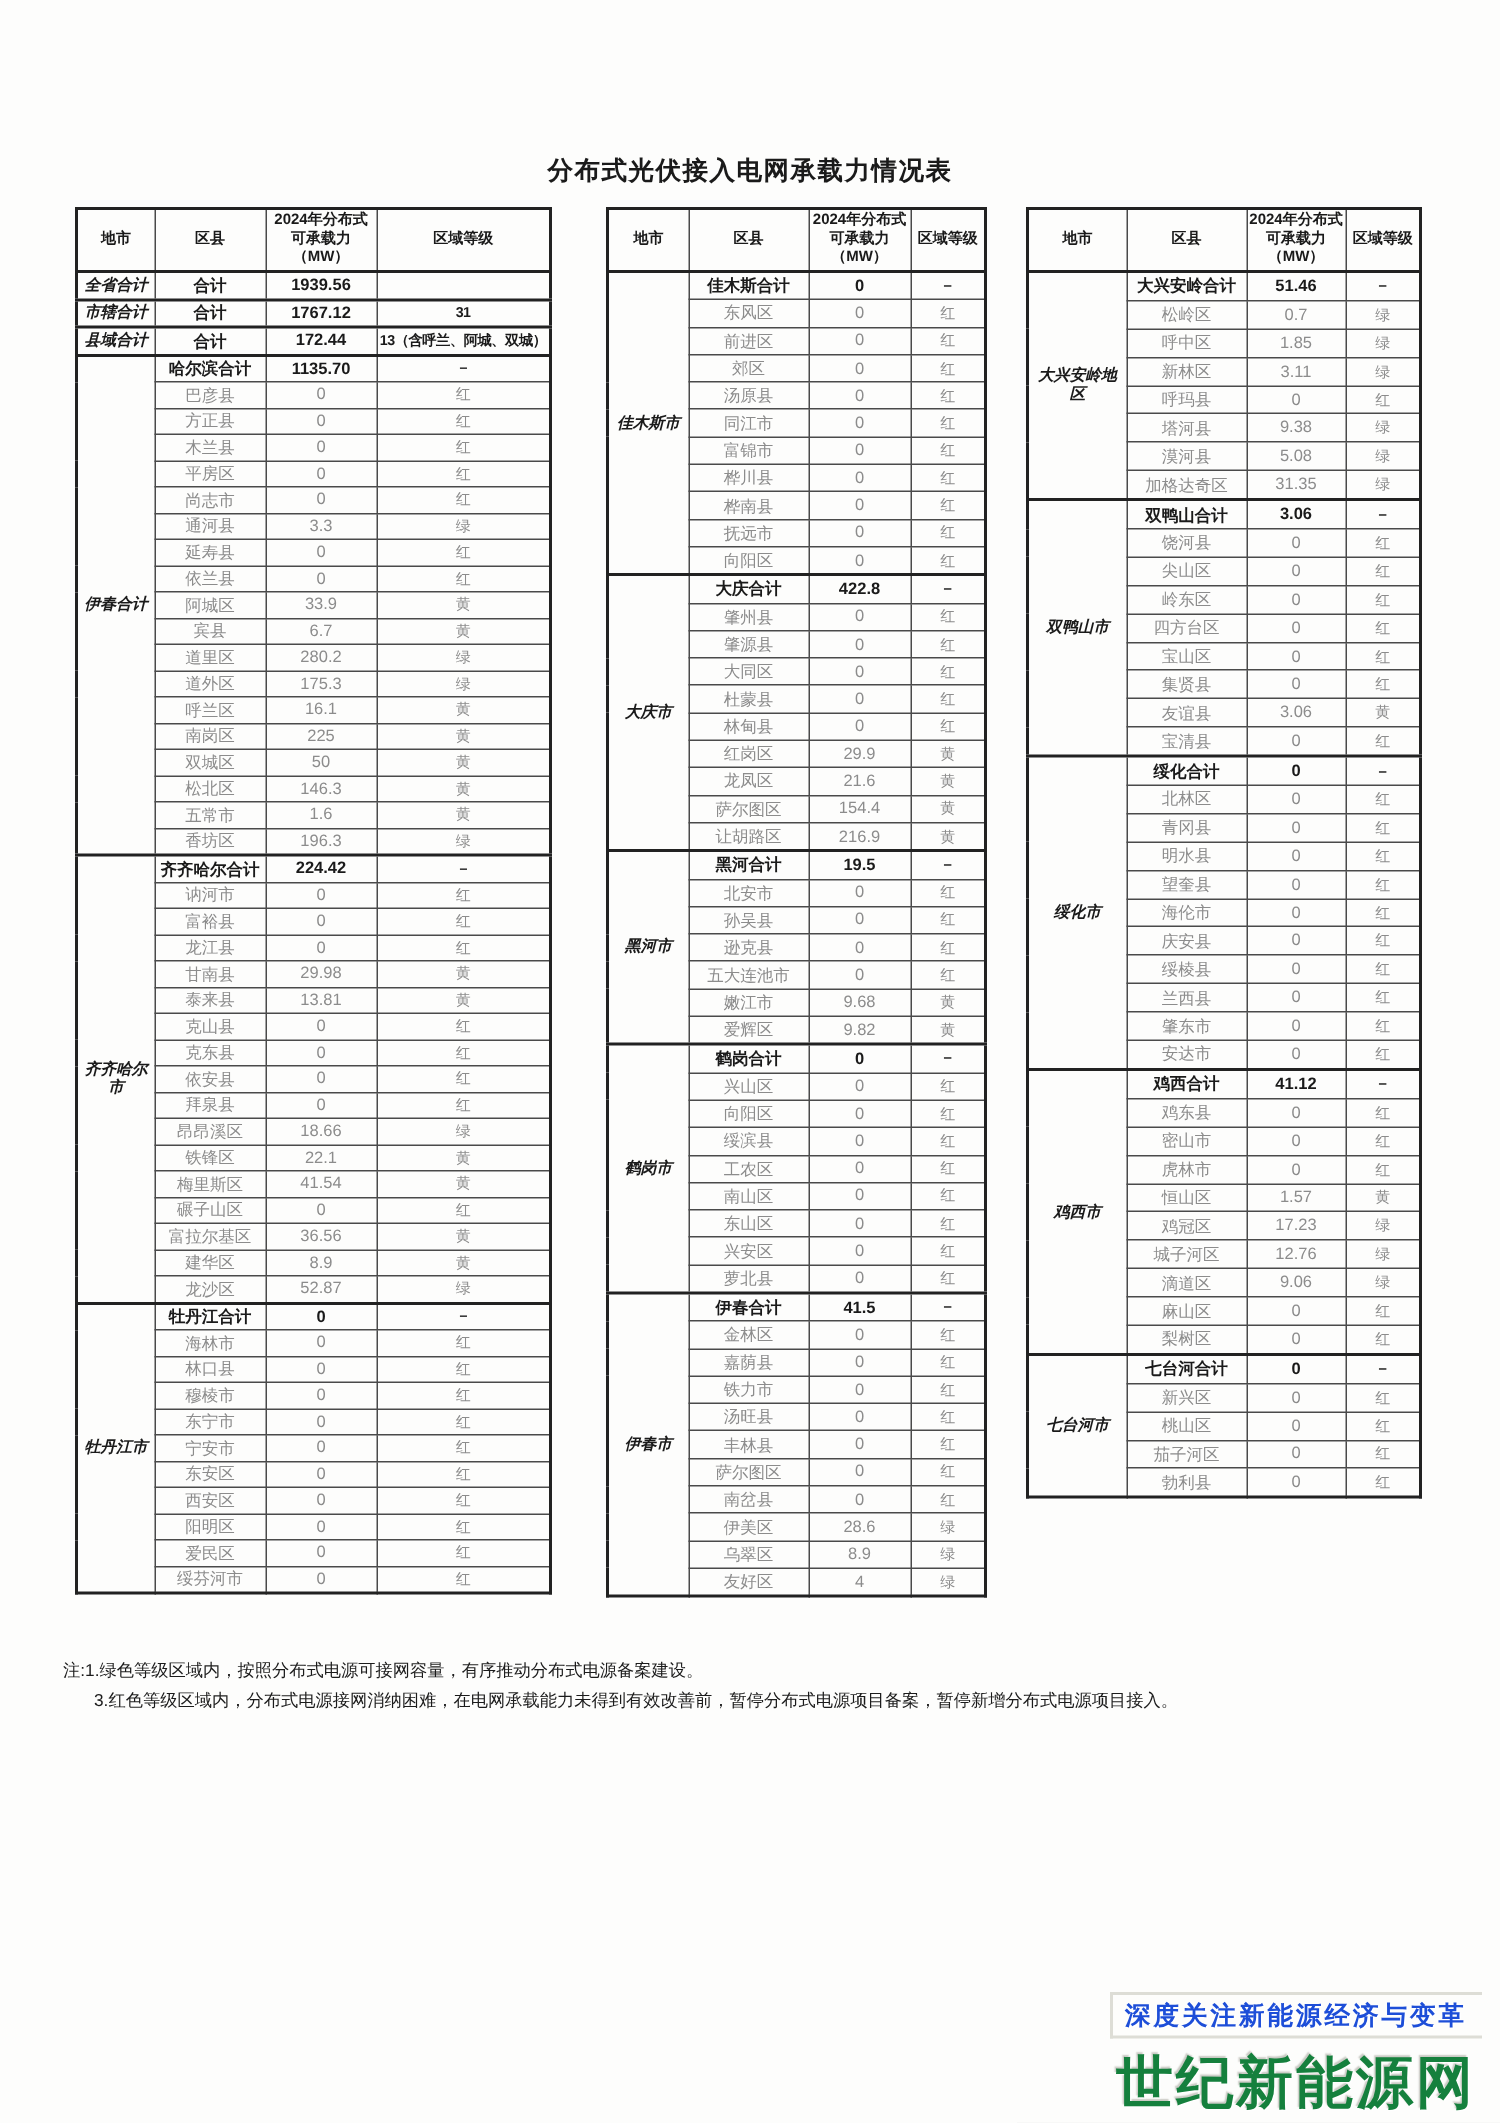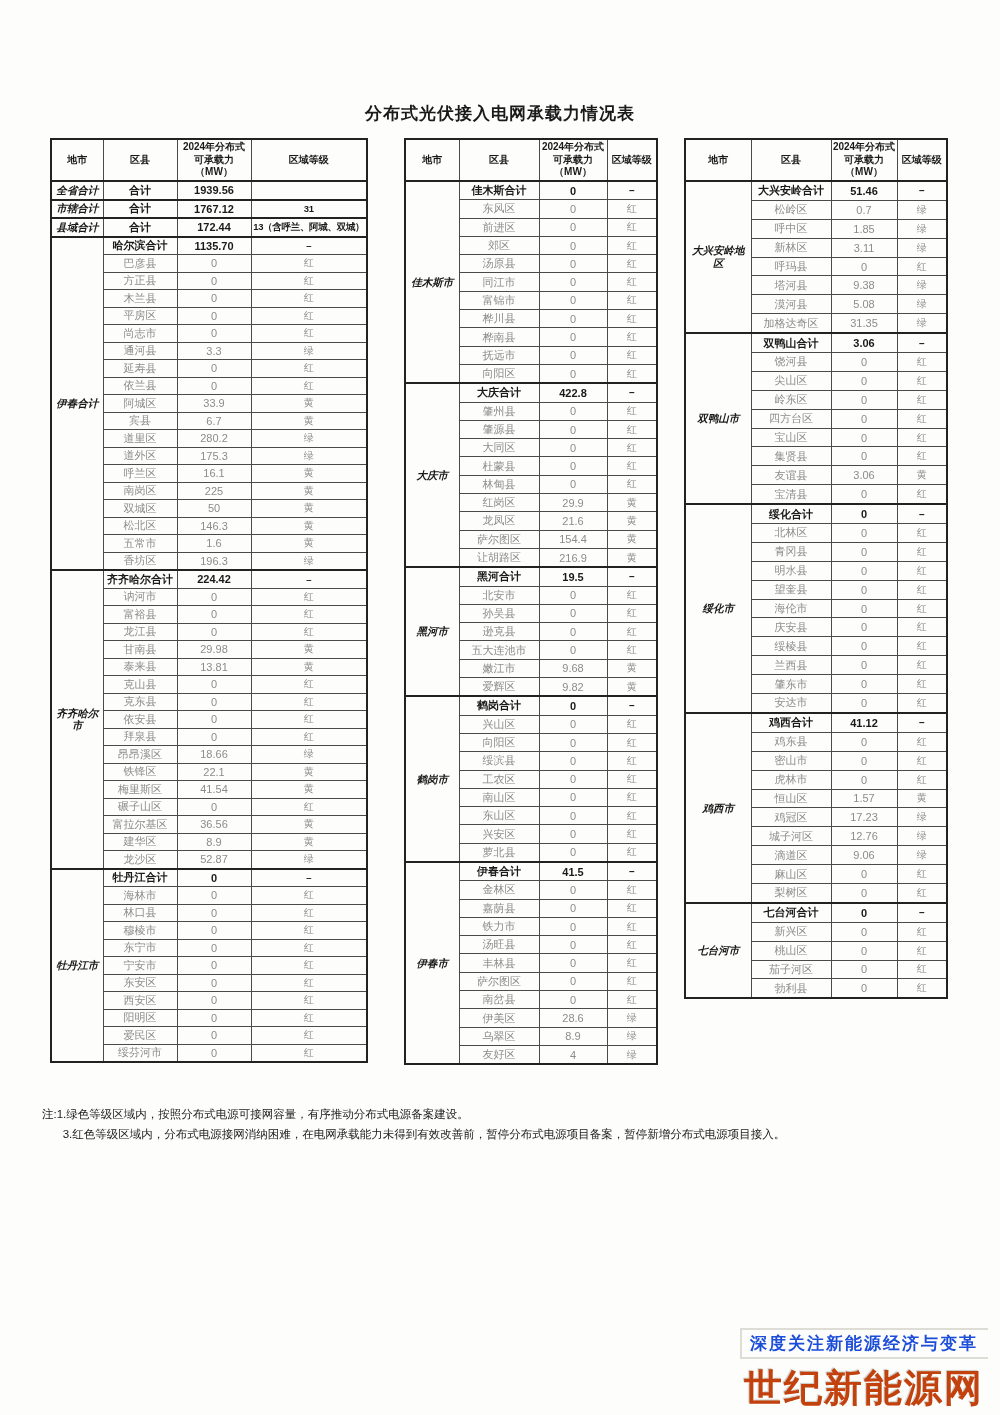--- a/index.html
+++ b/index.html
@@ -35,21 +35,21 @@
          color:#1b1b1b;font-weight:400;line-height:1.75;}
   #notes p{margin:0;}
   #notes p.cont{text-indent:1.8em;}
   
   #watermark{position:absolute;right:12px;top:1328px;width:248px;text-align:center;
              color:#d9d9d3;user-select:none;}
   #wm-tagline{display:inline-block;border:2px solid #ddddd6;border-right:none;
               padding:2px 10px 2px 8px;font-size:17px;letter-spacing:2px;
               color:#1d4ed8;text-shadow:1px 1px 0 #fff;font-weight:bold;}
   #wm-title{font-size:38px;font-weight:bold;letter-spacing:2px;margin-top:4px;
-            color:#c2410c;text-shadow:1px 1px 1px #ffffff,-1px -1px 1px #c9c9c3;}
+            color:#15803d;text-shadow:1px 1px 1px #ffffff,-1px -1px 1px #c9c9c3;}
   #wm-sub{font-family:"Liberation Serif","DejaVu Serif",serif;font-size:16px;
           letter-spacing:1px;color:#d8d8d2;text-shadow:1px 1px 0 #fff;margin-top:2px;}
 </style>
 </head>
 <body>
 
 <div id="page">
   <div id="title">分布式光伏接入电网承载力情况表</div>
 
   <div class="panel" id="p1">

